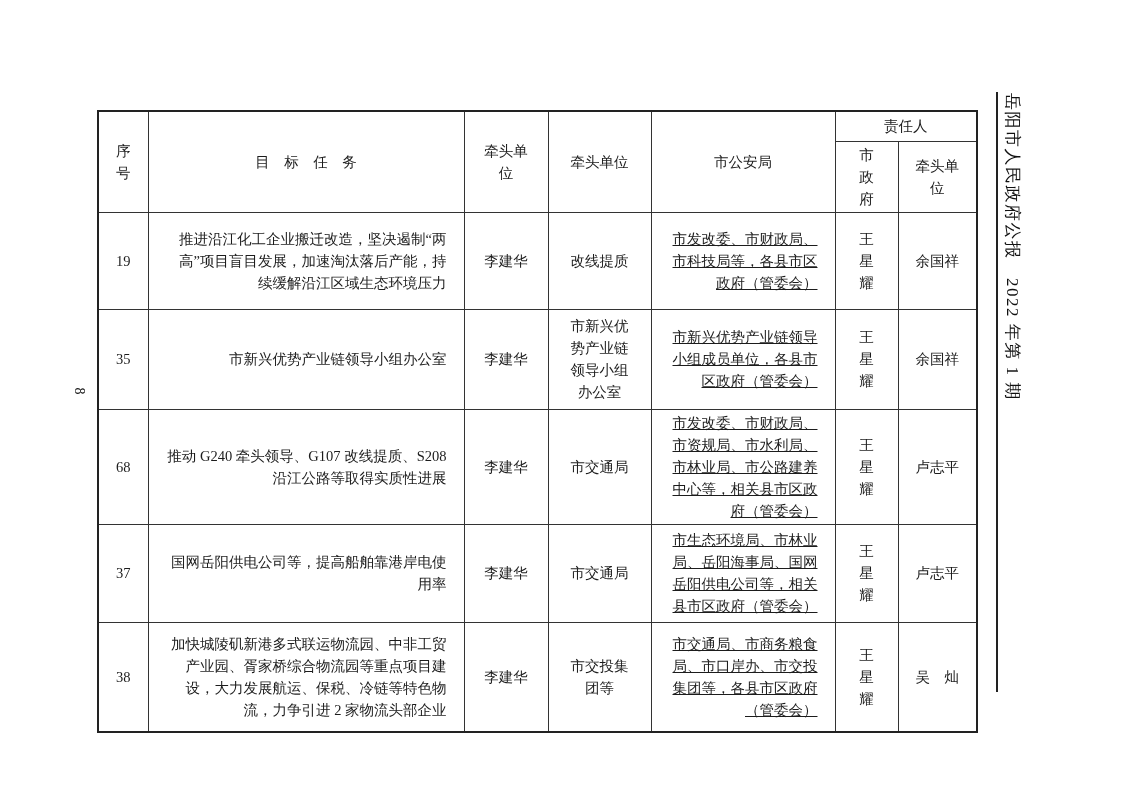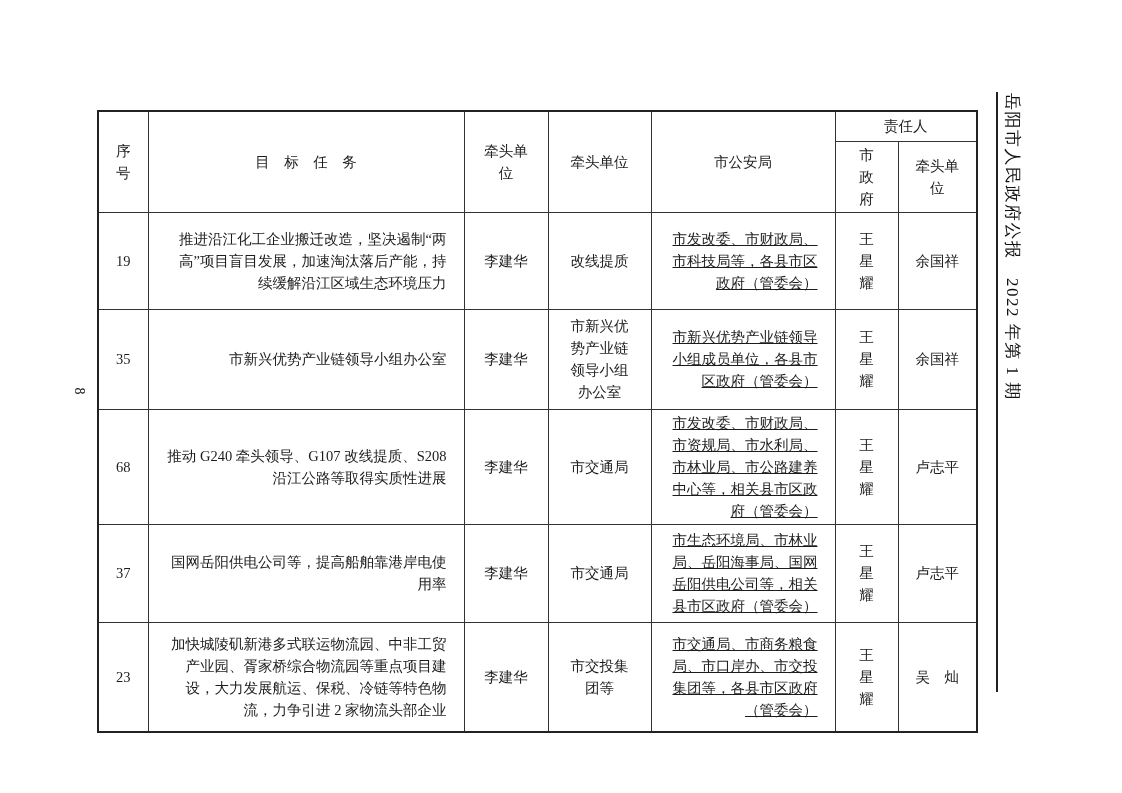--- a/index.html
+++ b/index.html
@@ -162,21 +162,21 @@
         <tr class="row-37">
           <td class="cell-center">37</td>
           <td class="cell-task">国网岳阳供电公司等，提高船舶靠港岸电使用率</td>
           <td class="cell-center">李建华</td>
           <td class="cell-leadunit">市交通局</td>
           <td class="cell-related">市生态环境局、市林业局、岳阳海事局、国网岳阳供电公司等，相关县市区政府（管委会）</td>
           <td class="cell-center">王星耀</td>
           <td class="cell-center">卢志平</td>
         </tr>
         <tr class="row-38">
-          <td class="cell-center">23</td>
+          <td class="cell-center">38</td>
           <td class="cell-task">加快城陵矶新港多式联运物流园、中非工贸产业园、胥家桥综合物流园等重点项目建设，大力发展航运、保税、冷链等特色物流，力争引进 2 家物流头部企业</td>
           <td class="cell-center">李建华</td>
           <td class="cell-leadunit">市交投集团等</td>
           <td class="cell-related">市交通局、市商务粮食局、市口岸办、市交投集团等，各县市区政府（管委会）</td>
           <td class="cell-center">王星耀</td>
           <td class="cell-center">吴　灿</td>
         </tr>
       </tbody>
     </table>
   </div>

